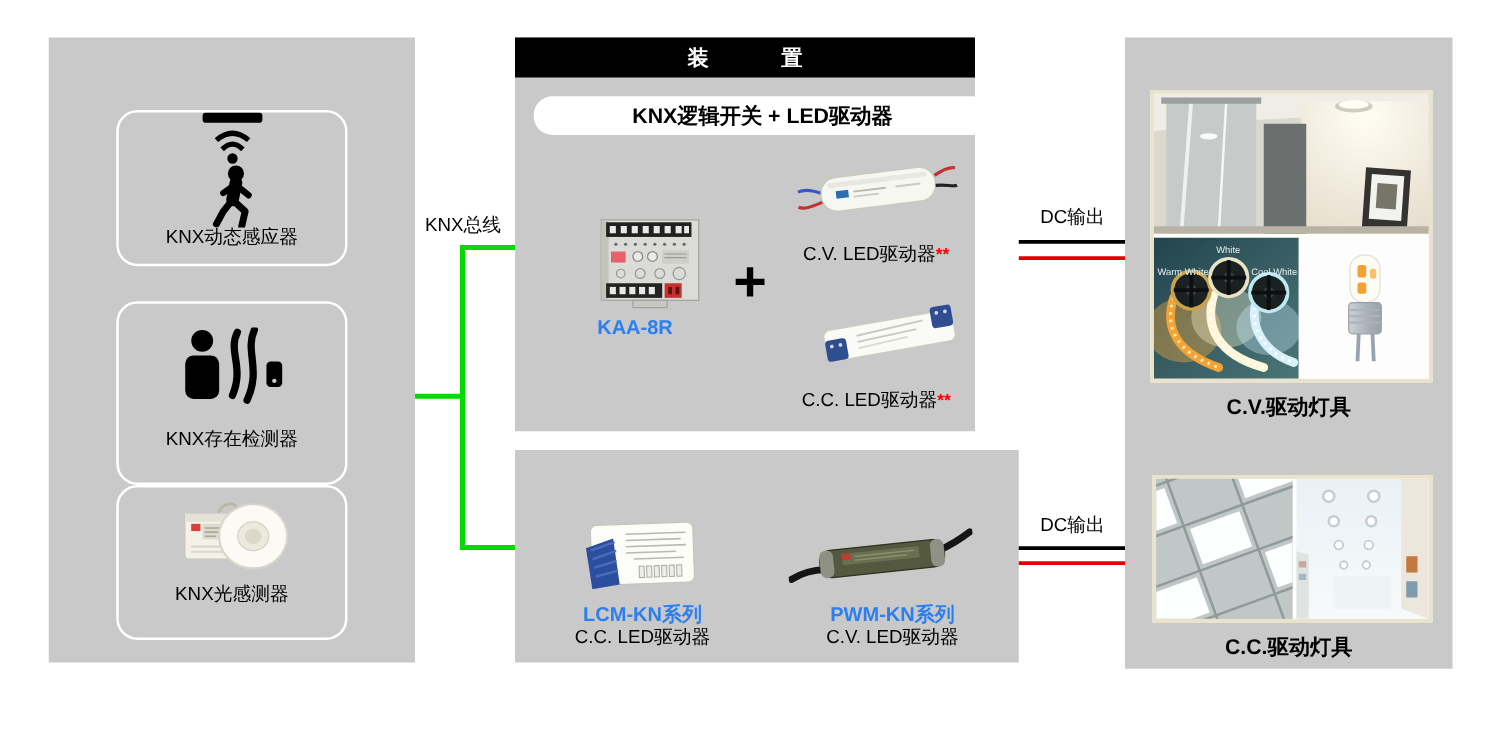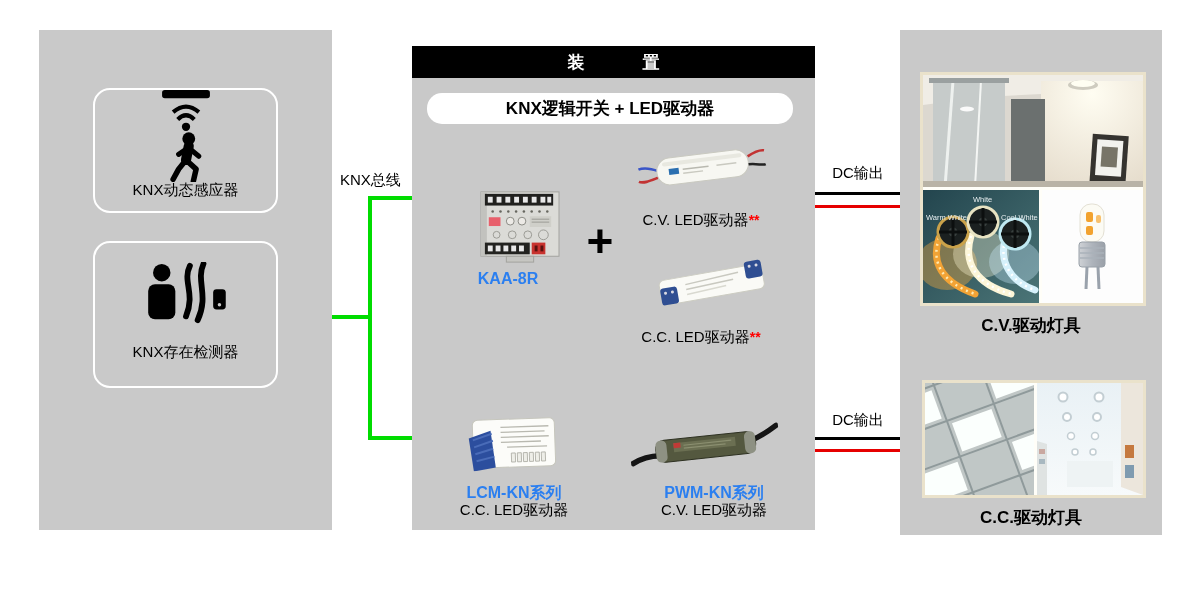--- a/index.html
+++ b/index.html
@@ -91,29 +91,49 @@
           <rect x="7" y="23" width="28" height="36" rx="7"></rect>
           <path d="M50 4 C42 20 56 32 46 56" stroke="#000" stroke-width="6" fill="none" stroke-linecap="round"></path>
           <path d="M64 2 C56 20 70 34 58 60" stroke="#000" stroke-width="6" fill="none" stroke-linecap="round"></path>
           <rect x="74" y="28" width="13" height="21" rx="3.5"></rect>
           <circle cx="80.5" cy="44" r="1.8" fill="#c9c9c9"></circle>
         </svg>
       </div>
       <div class="card-label">KNX存在检测器</div>
     </div>
 
+    <div class="sensor-card" style="top:358px;height:124px;">
+      <div class="card-icon">
+        <svg width="118" height="76" viewBox="0 0 120 92">
+          <path d="M46 24 C50 14 60 12 64 18" stroke="#b9b6a8" stroke-width="2.5" fill="none"></path>
+          <rect x="14" y="24" width="44" height="44" rx="4" fill="#f3f1e9" stroke="#cbc8bc"></rect>
+          <rect x="14" y="24" width="44" height="8" fill="#e4e1d6"></rect>
+          <rect x="20" y="34" width="9" height="7" fill="#d84040"></rect>
+          <rect x="31" y="34" width="21" height="15" fill="#dddacf"></rect>
+          <line x1="33" y1="38" x2="50" y2="38" stroke="#a9a69a" stroke-width="1.5"></line>
+          <line x1="33" y1="42" x2="50" y2="42" stroke="#a9a69a" stroke-width="1.5"></line>
+          <line x1="33" y1="46" x2="44" y2="46" stroke="#a9a69a" stroke-width="1.5"></line>
+          <line x1="20" y1="56" x2="52" y2="56" stroke="#d8d5c9" stroke-width="2"></line>
+          <line x1="20" y1="61" x2="52" y2="61" stroke="#d8d5c9" stroke-width="2"></line>
+          <ellipse cx="80" cy="46" rx="33" ry="31" fill="#fbfaf4" stroke="#d8d5c9" stroke-width="2"></ellipse>
+          <ellipse cx="80" cy="46" rx="15" ry="14" fill="#eceadf" stroke="#cfccc0"></ellipse>
+          <ellipse cx="80" cy="46" rx="8" ry="7.5" fill="#dcd9cb"></ellipse>
+        </svg>
+      </div>
+      <div class="card-label">KNX光感测器</div>
+    </div>
   </section>
 
   <div class="green-line" style="left:332px;top:315px;width:38px;height:4px;"></div>
   <div class="green-line" style="left:368px;top:196px;width:4px;height:244px;"></div>
   <div class="green-line" style="left:368px;top:196px;width:46px;height:4px;"></div>
   <div class="green-line" style="left:368px;top:436px;width:46px;height:4px;"></div>
   <div id="knx-bus-label">KNX总线</div>
 
-  <section class="panel" id="panel-devices-top" style="left:412px;top:46px;width:403px;height:315px;">
+  <section class="panel" id="panel-devices-top" style="left:412px;top:30px;width:368px;height:315px;">
     <header class="panel-header">
       <span class="ls-lg">装置</span>
     </header>
 
     <div class="pill" style="left:15px;top:47px;width:366px;height:31px;">KNX逻辑开关 + LED驱动器</div>
 
     <div class="abs" style="left:60px;top:142px;">
       <svg width="96" height="78" viewBox="0 0 96 80">
         <rect x="8" y="4" width="80" height="66" fill="#dbdbd7" stroke="#a2a29e"></rect>
         <rect x="8" y="4" width="6" height="66" fill="#c2c2be"></rect>

